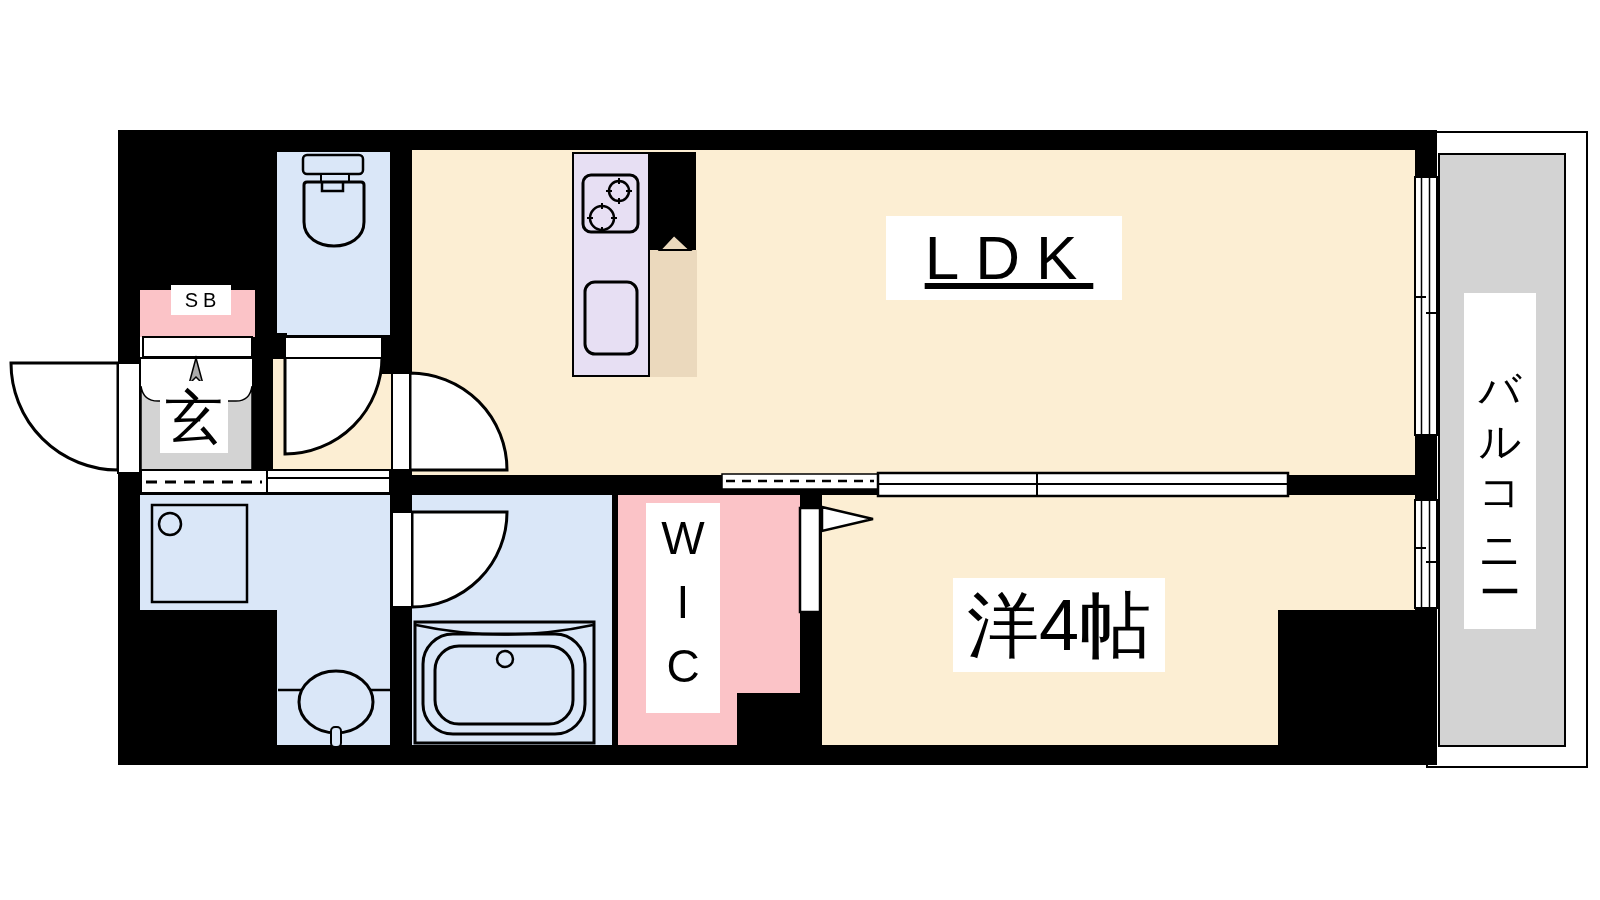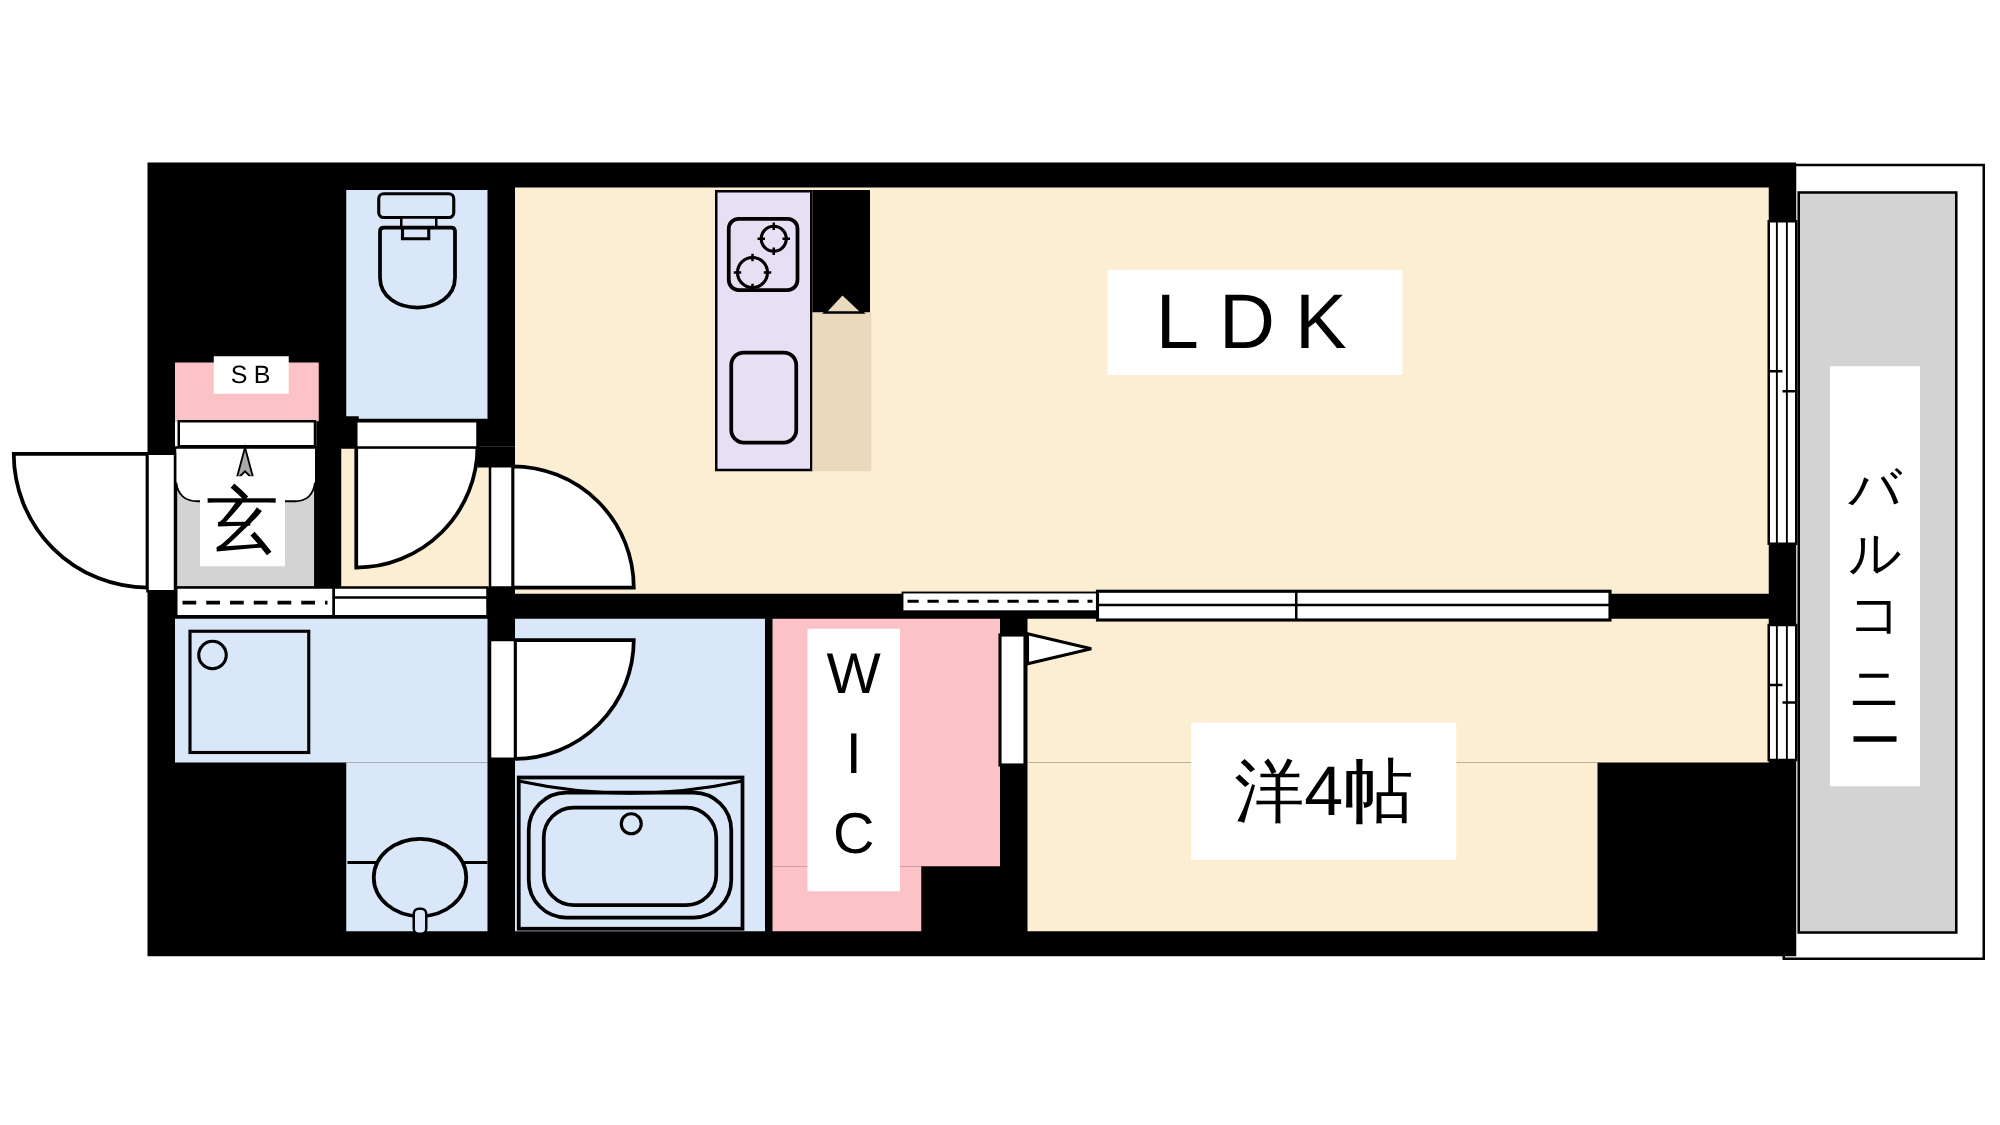--- a/index.html
+++ b/index.html
@@ -145,24 +145,24 @@
 
     <g fill="none" stroke="#000">
       <rect x="415" y="622" width="179" height="121" fill="var(--blue)" stroke-width="3"></rect>
       <path d="M 416 625 Q 504 644 593 625" stroke-width="2.5"></path>
       <rect x="423" y="634" width="162" height="100" rx="30" stroke-width="3"></rect>
       <rect x="435" y="646" width="138" height="78" rx="24" stroke-width="3"></rect>
       <circle cx="505" cy="659" r="8" fill="var(--blue)" stroke-width="2.5"></circle>
     </g>
   </svg>
 
-  <div class="label" style="left:886px;top:216px;width:226px;height:84px;font-size:62px;letter-spacing:16px;padding-left:10px;">
+  <div class="label" style="left:886px;top:216px;width:226px;height:84px;font-size:62px;letter-spacing:16px;padding-left:10px;text-decoration:underline;">
     <span>LDK</span>
   </div>
-  <div class="label" style="left:953px;top:578px;width:212px;height:110px;font-size:56px;align-items:center;">
+  <div class="label" style="left:953px;top:578px;width:212px;height:94px;font-size:72px;align-items:center;">
     <span>洋4帖</span>
   </div>
   <div class="label vupright" style="left:646px;top:503px;width:74px;height:210px;font-size:46px;letter-spacing:12px;">
     <span>WIC</span>
   </div>
   <div class="label vlabel" style="left:1464px;top:293px;width:72px;height:336px;font-size:42px;letter-spacing:9px;">
     <span>バルコニー</span>
   </div>
   <div class="label" style="left:160px;top:381px;width:68px;height:72px;font-size:58px;">
     <span>玄</span>

